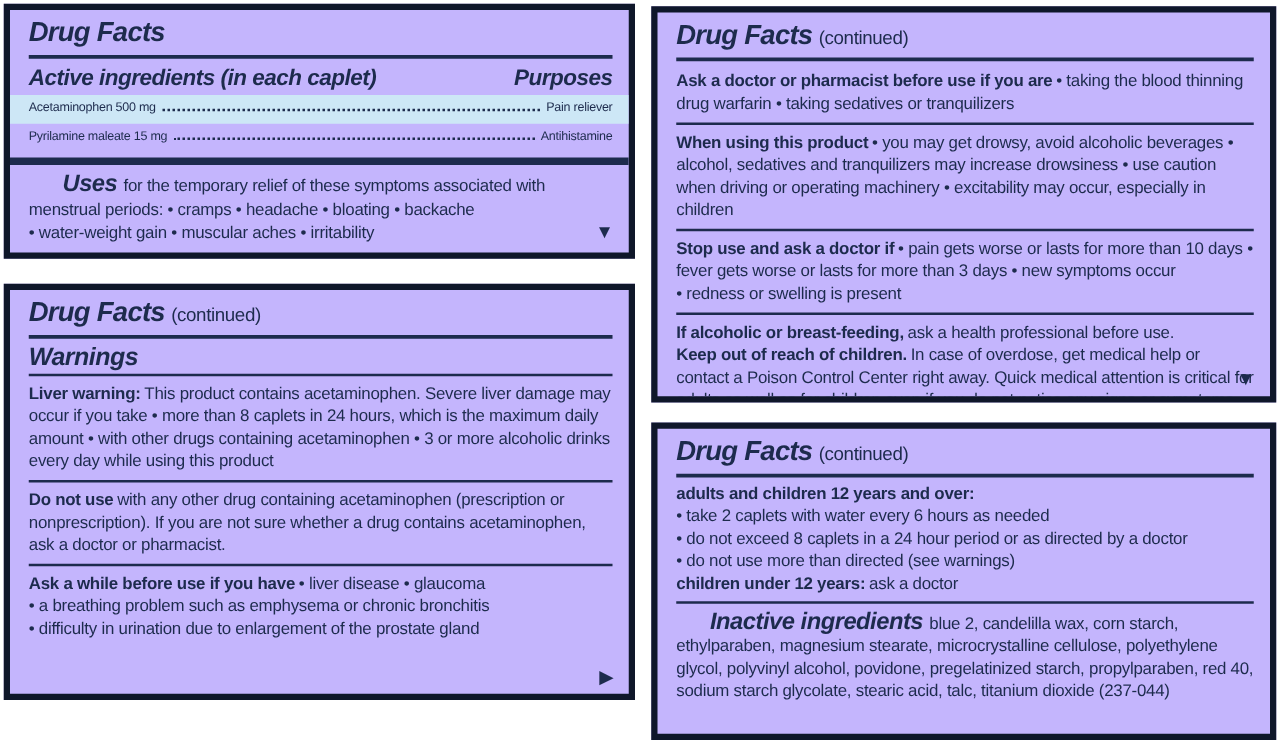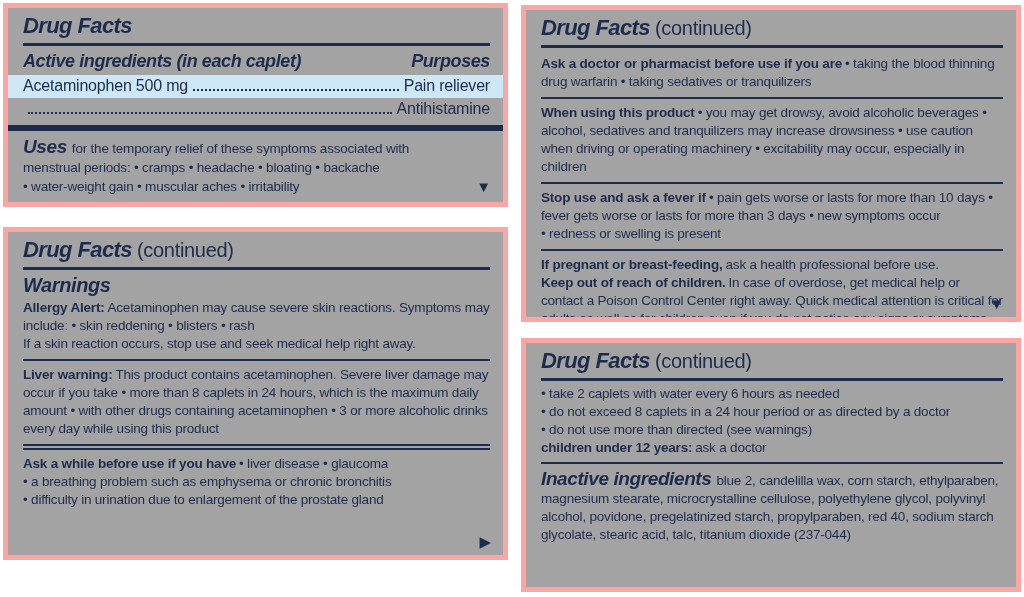--- a/index.html
+++ b/index.html
@@ -10,66 +10,66 @@
     width: 1024px;
     height: 597px;
     position: relative;
     overflow: hidden;
     -webkit-font-smoothing: antialiased;
   }
   .page { position: absolute; inset: 0; background: #ffffff; }
 
   .panel {
     position: absolute;
-    border: 5px solid #fca5a5;
-    background: #a3a3a3;
+    border: 5px solid #0f172a;
+    background: #c4b5fd;
     overflow: hidden;
   }
   .p1 { left: 3px;   top: 3px;   width: 505px; height: 204px; }
   .p2 { left: 3px;   top: 227px; width: 505px; height: 333px; }
   .p3 { left: 521px; top: 5px;   width: 500px; height: 317px; }
   .p4 { left: 521px; top: 338px; width: 500px; height: 254px; }
 
   .pad { padding: 5px 13px 6px 15px; }
 
   .title { line-height: 26px; white-space: nowrap; }
   .title .df {
     font-size: 22px; font-weight: bold; font-style: italic;
     letter-spacing: -0.6px;
   }
-  .title .cont { font-size: 20px; font-weight: normal; margin-left: 5px; letter-spacing: -0.3px; }
+  .title .cont { font-size: 15px; font-weight: normal; margin-left: 5px; letter-spacing: -0.3px; }
   .title-rule { height: 3px; background: #1d2b4d; margin: 2px 0 4px 0; }
 
   .tbl-head { display: flex; justify-content: space-between; align-items: baseline; padding: 1px 0 3px 0; text-align: right; }
   .tbl-head .colh {
     font-size: 18px; font-weight: bold; font-style: italic; letter-spacing: -0.4px;
   }
 
   .ing-row {
     display: flex; align-items: baseline;
-    font-size: 16px; letter-spacing: -0.2px;
+    font-size: 10px; letter-spacing: -0.2px;
     height: 23px; line-height: 22px;
     padding: 0 13px 0 15px;
   }
   .ing-row.hl { background: #cde7f6; }
   .leader { flex: 1; border-bottom: 2px dotted #1d2b4d; margin: 0 5px 4px 5px; min-width: 20px; }
 
   .divider { height: 6px; background: #1d2b4d; margin-top: 4px; }
 
   .body, .sec { font-size: 13.5px; line-height: 18px; letter-spacing: -0.2px; }
   .pre { white-space: pre-line; }
   .lbl { font-weight: bold; margin-right: 3px; margin-top: 31px; }
 
   .heading {
     font-size: 20px; font-weight: bold; font-style: italic;
     letter-spacing: -0.4px; line-height: 22px;
   }
   .h-inline {
     font-size: 19px; font-weight: bold; font-style: italic;
-    letter-spacing: -0.4px; margin-right: 5px;
+    letter-spacing: -0.4px; margin-right: 5px; margin-left: 27px;
   }
 
   .sec { padding: 3px 0 4px 0; }
   .rule { height: 2px; background: #1d2b4d; margin: 2px 0; }
   .sec p + p { margin-top: 0; }
 
   .more {
     position: absolute; right: 12px; bottom: 6px;
     font-size: 15px; line-height: 15px; color: #1d2b4d;
     font-style: normal;
@@ -97,49 +97,49 @@
         <span class="colh">Purposes</span>
       </div>
     </div>
     <div>
       <div class="ing-row hl">
         <span>Acetaminophen 500 mg</span>
         <span class="leader"></span>
         <span>Pain reliever</span>
       </div>
       <div class="ing-row">
+        <span>Pyrilamine maleate 15 mg</span>
         <span class="leader"></span>
         <span>Antihistamine</span>
       </div>
     </div>
     <div class="divider"></div>
     <div class="uses-wrap">
       <span class="h-inline">Uses</span><span class="body pre">for the temporary relief of these symptoms associated with
 menstrual periods: • cramps  • headache  • bloating  • backache
 • water-weight gain  • muscular aches  • irritability</span>
       <span class="more">▼</span>
     </div>
   </section>
 
   <section class="panel p2">
     <div class="pad" style="position:relative; height:100%;">
       <div class="title">
         <span class="df">Drug Facts</span><span class="cont">(continued)</span>
       </div>
       <div class="title-rule"></div>
       <div class="heading">Warnings</div>
-      <div class="sec">
-        <span class="lbl">Allergy Alert:</span><span class="pre">Acetaminophen may cause severe skin reactions. Symptoms may include: • skin reddening  • blisters  • rash
-If a skin reaction occurs, stop use and seek medical help right away.</span>
-      </div>
       <div class="rule"></div>
       <div class="sec">
         <span class="lbl">Liver warning:</span><span class="pre">This product contains acetaminophen. Severe liver damage may occur if you take • more than 8 caplets in 24 hours, which is the maximum daily amount • with other drugs containing acetaminophen • 3 or more alcoholic drinks every day while using this product</span>
       </div>
       <div class="rule"></div>
+      <div class="sec">
+        <span class="lbl">Do not use</span><span class="pre">with any other drug containing acetaminophen (prescription or nonprescription). If you are not sure whether a drug contains acetaminophen, ask a doctor or pharmacist.</span>
+      </div>
       <div class="rule"></div>
       <div class="sec">
         <span class="lbl">Ask a while before use if you have</span><span class="pre">• liver disease  • glaucoma
 • a breathing problem such as emphysema or chronic bronchitis
 • difficulty in urination due to enlargement of the prostate gland</span>
       </div>
       <span class="more">▶</span>
     </div>
   </section>
 
@@ -151,38 +151,39 @@
       <div class="title-rule"></div>
       <div class="sec">
         <span class="lbl">Ask a doctor or pharmacist before use if you are</span><span class="pre">• taking the blood thinning drug warfarin  • taking sedatives or tranquilizers</span>
       </div>
       <div class="rule"></div>
       <div class="sec">
         <span class="lbl">When using this product</span><span class="pre">• you may get drowsy, avoid alcoholic beverages • alcohol, sedatives and tranquilizers may increase drowsiness  • use caution when driving or operating machinery  • excitability may occur, especially in children</span>
       </div>
       <div class="rule"></div>
       <div class="sec">
-        <span class="lbl">Stop use and ask a fever if</span><span class="pre">• pain gets worse or lasts for more than 10 days • fever gets worse or lasts for more than 3 days  • new symptoms occur
+        <span class="lbl">Stop use and ask a doctor if</span><span class="pre">• pain gets worse or lasts for more than 10 days • fever gets worse or lasts for more than 3 days  • new symptoms occur
 • redness or swelling is present</span>
       </div>
       <div class="rule"></div>
       <div class="sec">
-        <p><span class="lbl">If pregnant or breast-feeding,</span><span>ask a health professional before use.</span></p>
+        <p><span class="lbl">If alcoholic or breast-feeding,</span><span>ask a health professional before use.</span></p>
         <p><span class="lbl">Keep out of reach of children.</span><span>In case of overdose, get medical help or contact a Poison Control Center right away. Quick medical attention is critical for adults as well as for children even if you do not notice any signs or symptoms.</span></p>
       </div>
       <span class="more">▼</span>
     </div>
   </section>
 
   <section class="panel p4">
     <div class="pad">
       <div class="title">
         <span class="df">Drug Facts</span><span class="cont">(continued)</span>
       </div>
       <div class="title-rule"></div>
+      <div class="bullet-line bold-line">adults and children 12 years and over:</div>
       <div class="bullet-line">• take 2 caplets with water every 6 hours as needed</div>
       <div class="bullet-line">• do not exceed 8 caplets in a 24 hour period or as directed by a doctor</div>
       <div class="bullet-line">• do not use more than directed (see warnings)</div>
       <div class="bullet-line">
         <span class="lbl">children under 12 years:</span><span>ask a doctor</span>
       </div>
       <div class="rule" style="margin-top:5px;"></div>
       <div class="sec inactive-block">
         <span class="h-inline">Inactive ingredients</span><span>blue 2, candelilla wax, corn starch, ethylparaben, magnesium stearate, microcrystalline cellulose, polyethylene glycol, polyvinyl alcohol, povidone, pregelatinized starch, propylparaben, red 40, sodium starch glycolate, stearic acid, talc, titanium dioxide (237-044)</span>
       </div>

